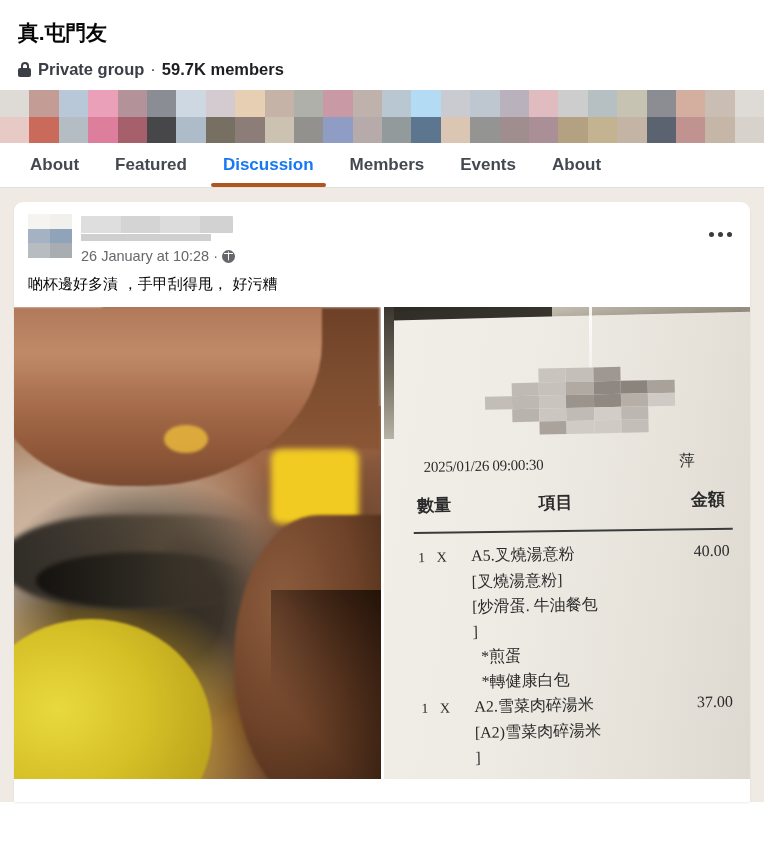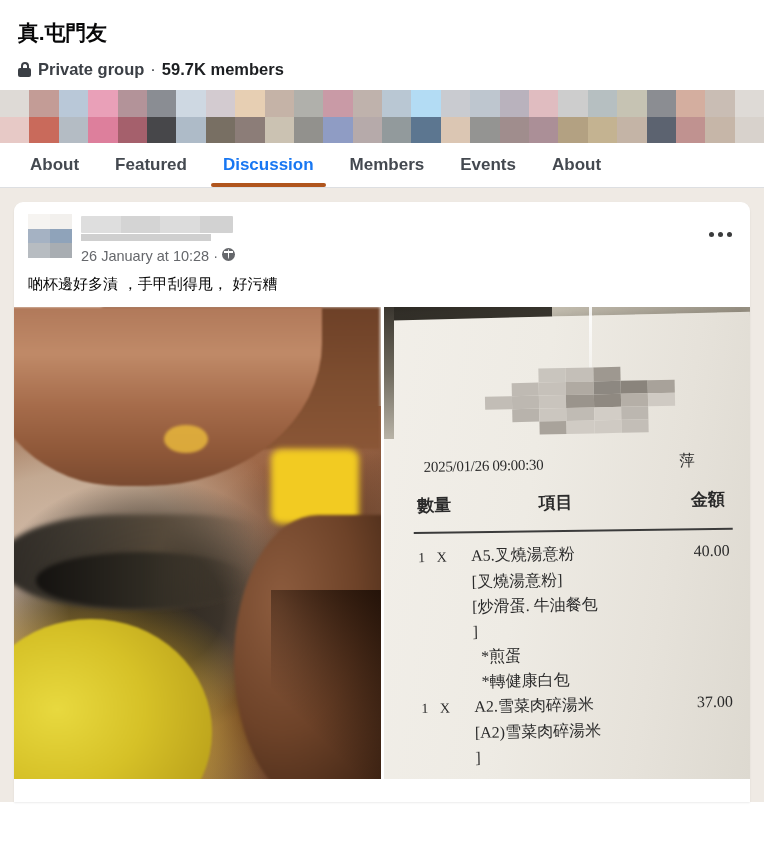--- a/index.html
+++ b/index.html
@@ -182,20 +182,21 @@
     margin-top: 1px;
     width: 130px;
     height: 7px;
     background: #cfcfcf;
   }
   .post-time {
     margin-top: 7px;
     font-size: 14.5px;
     color: #65676b;
     display: flex;
+    align-items: center;
     gap: 4px;
   }
   .globe-icon {
     display: inline-block;
     width: 13px;
     height: 13px;
     border-radius: 50%;
     background: #65676b;
     position: relative;
     flex: 0 0 auto;

